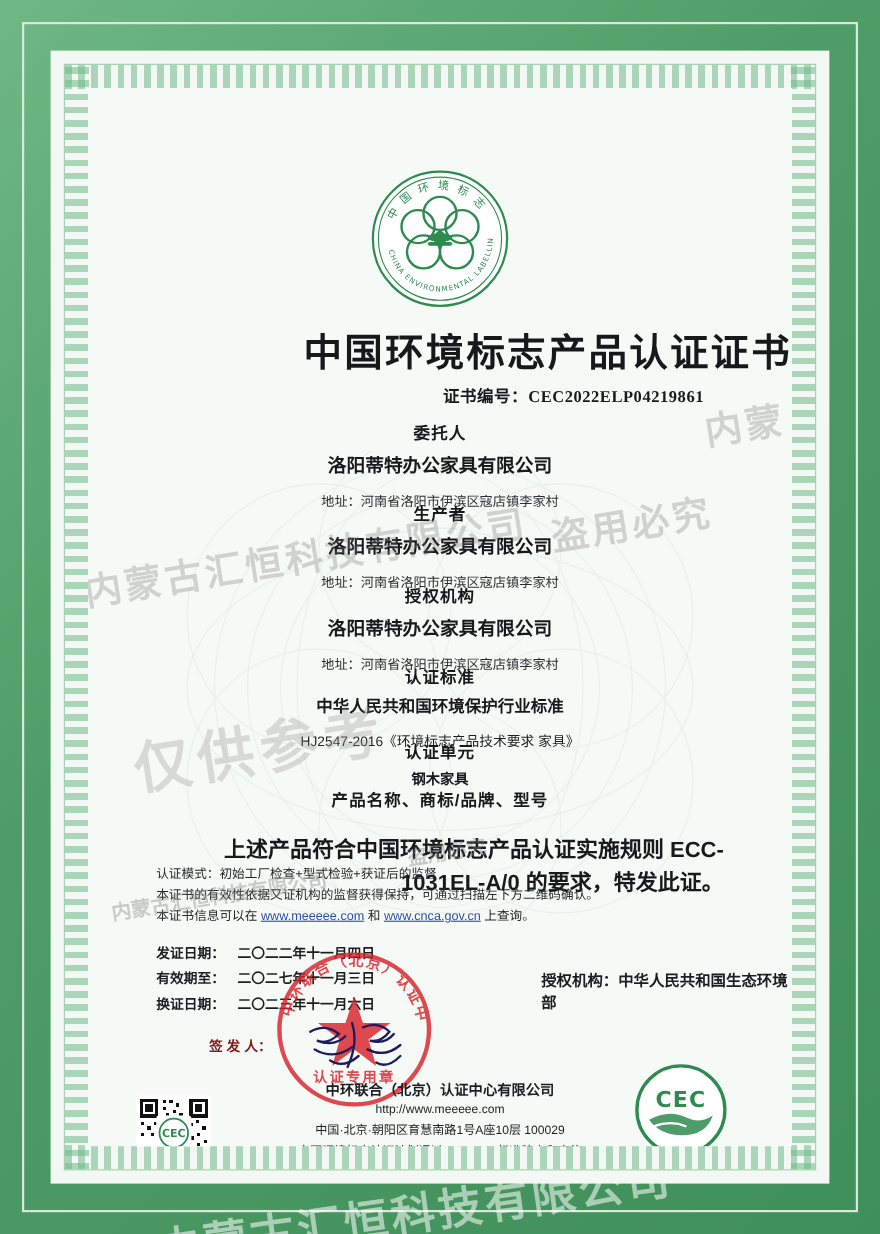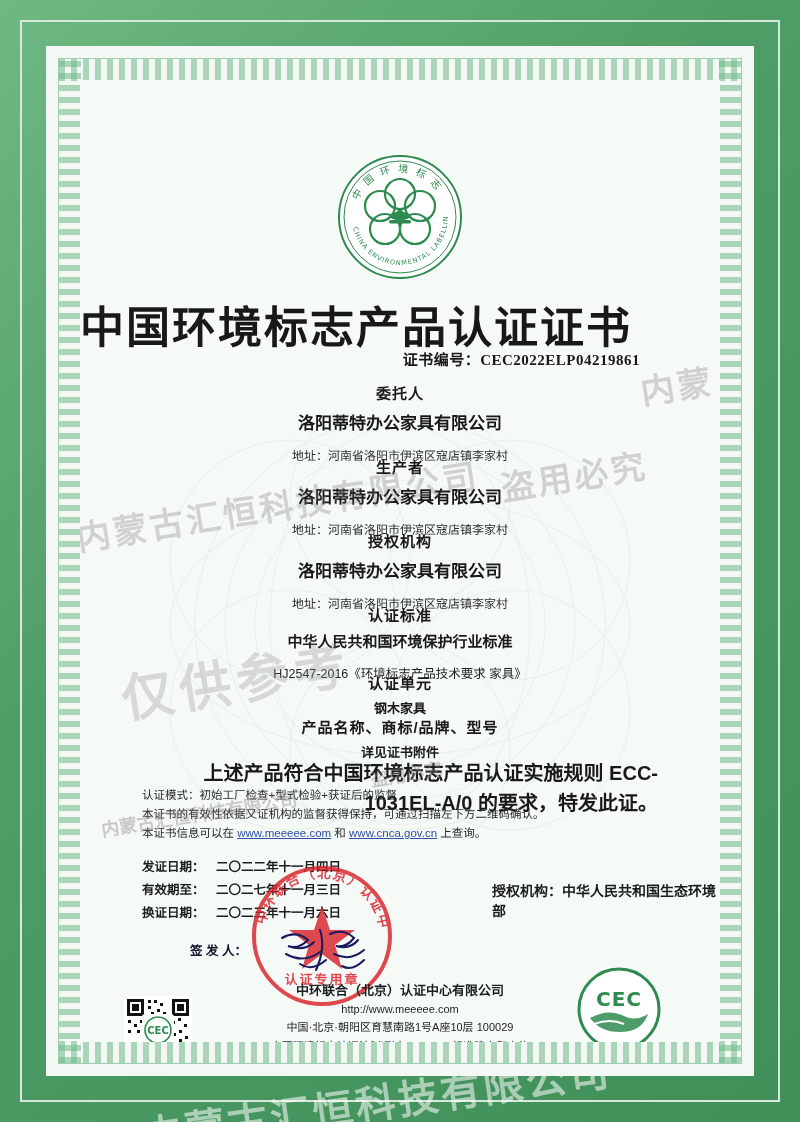--- a/index.html
+++ b/index.html
@@ -60,23 +60,23 @@
 
   
   .emblem{
     position:absolute;left:50%;top:74px;transform:translateX(-50%);
     width:126px;height:126px;
   }
   .emblem svg{width:100%;height:100%;}
 
   
   .title{
-    position:absolute;top:212px;left:0;right:0;text-align:left;
+    position:absolute;top:212px;left:0;right:0;text-align:right;
     font-family:"DejaVu Sans","Liberation Sans",sans-serif;
-    font-size:44px;font-weight:bold;color:#16181a;letter-spacing:2px;
+    font-size:35px;font-weight:bold;color:#16181a;letter-spacing:2px;
   }
   .cert-no{
     position:absolute;top:268px;right:80px;
     font-size:15px;font-weight:bold;color:#17191b;
     letter-spacing:.5px;
   }
   .cert-no .num{font-family:"Liberation Serif","DejaVu Serif",serif;}
 
   .block{position:absolute;left:0;right:0;text-align:center;}
   .lbl{font-size:15px;font-weight:bold;color:#17191b;letter-spacing:1px;}
@@ -100,21 +100,21 @@
     position:absolute;left:62px;top:776px;
     font-size:12.5px;color:#1b1e20;line-height:1.85;font-weight:bold;
   }
   .dates .row span.k{display:inline-block;width:74px;}
   .authority{
     position:absolute;left:412px;top:800px;
     font-size:14px;color:#1b1e20;font-weight:bold;
   }
   .signer{
     position:absolute;left:110px;top:860px;
-    font-size:12.5px;color:#0f172a;font-weight:bold;
+    font-size:12.5px;color:#7f1d1d;font-weight:bold;
   }
   
   .seal{
     position:absolute;left:168px;top:782px;width:148px;height:148px;
     pointer-events:none;
   }
   .seal svg{width:100%;height:100%;}
   
   .sign-mark{
     position:absolute;left:196px;top:844px;width:104px;height:54px;
@@ -251,21 +251,20 @@
         <div class="addr" style="font-size:12.5px;color:#1d2022;">HJ2547-2016《环境标志产品技术要求 家具》</div>
       </div>
 
       <div class="block" style="top:592px;">
         <div class="lbl">认证单元</div>
         <div class="small-val">钢木家具</div>
       </div>
 
       <div class="block" style="top:636px;">
         <div class="lbl">产品名称、商标/品牌、型号</div>
-        <div class="small-val">详见证书附件</div>
       </div>
 
       <div class="statement">上述产品符合中国环境标志产品认证实施规则 ECC-1031EL-A/0 的要求，特发此证。</div>
 
       <div class="para" style="top:706px;">
         <span class="ln">认证模式：初始工厂检查+型式检验+获证后的监督</span>
         <span class="ln">本证书的有效性依据又证机构的监督获得保持，可通过扫描左下方二维码确认。</span>
         <span class="ln">
           <span>本证书信息可以在 </span><a href="#">www.meeeee.com</a><span> 和 </span><a href="#">www.cnca.gov.cn</a><span> 上查询。</span>
         </span>

